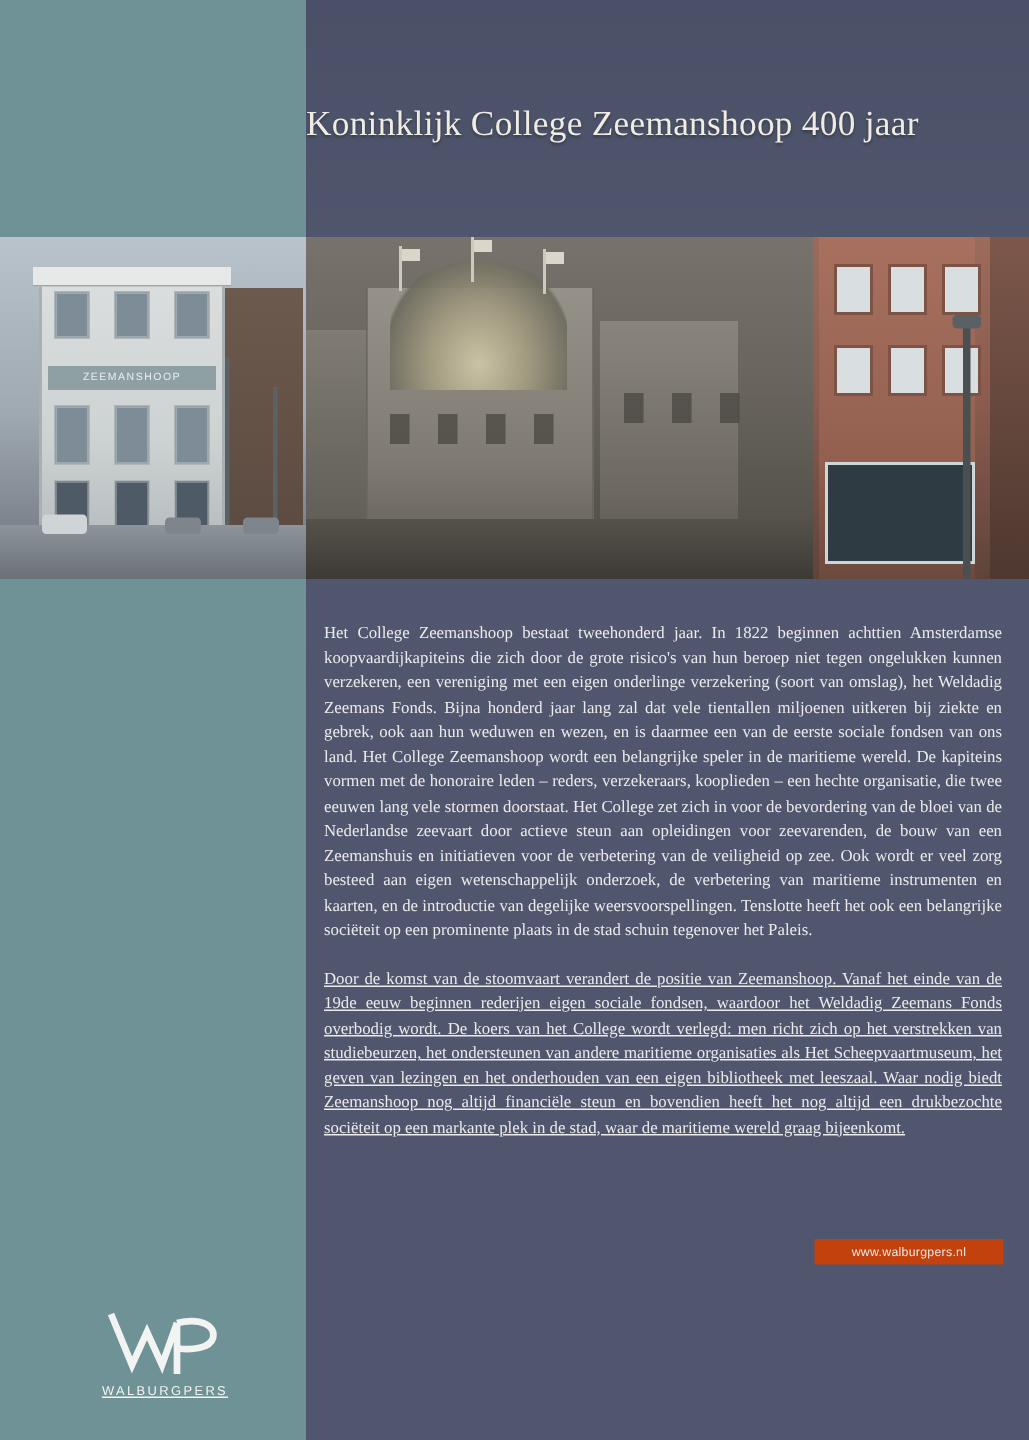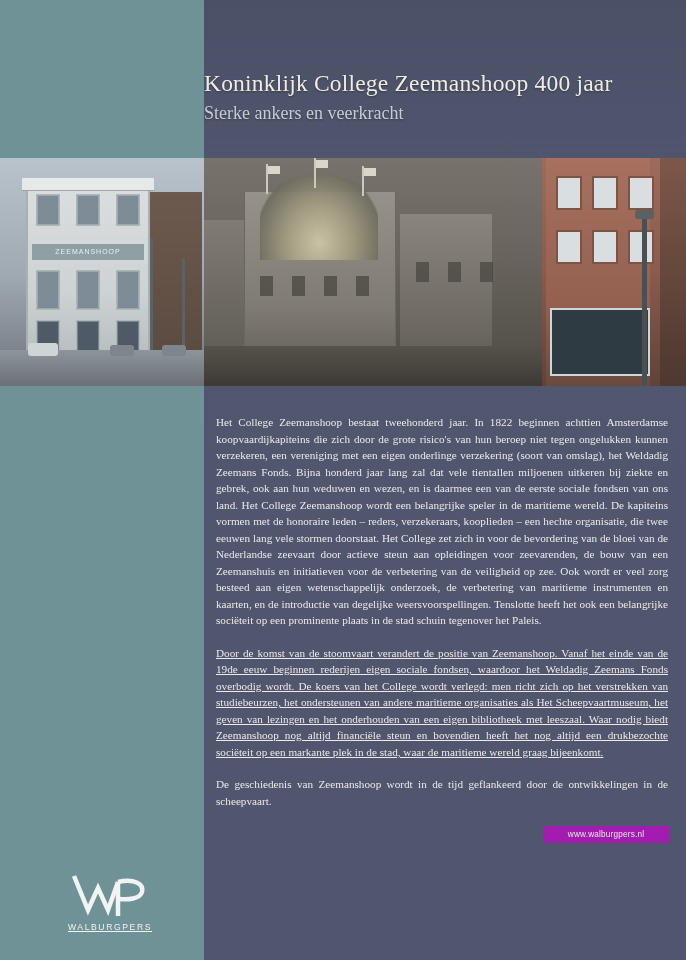--- a/index.html
+++ b/index.html
@@ -293,21 +293,21 @@
   }
   .body-text p.tight { margin-bottom: 0; text-decoration: underline; }
 
   
   .url-bar {
     position: absolute;
     left: 543px;
     top: 826px;
     width: 126px;
     height: 17px;
-    background: #a21caf;
+    background: #c2410c;
     color: #e8e8e8;
     font-family: "Liberation Sans", sans-serif;
     font-size: 8.2px;
     letter-spacing: 0.2px;
     text-align: center;
     line-height: 17px;
     z-index: 6;
   }
 
   
@@ -337,21 +337,20 @@
 </head>
 <body>
 
 <div class="page">
 
   <div class="teal-col"></div>
   <div class="slate-col"></div>
 
   <div class="header">
     <h1 class="title">Koninklijk College Zeemanshoop 400 jaar</h1>
-    <h2 class="subtitle">Sterke ankers en veerkracht</h2>
   </div>
 
   <div class="photo-band">
 
     <div class="photo-left">
       <div class="facade">
         <div class="cornice"></div>
         <div class="win-row" style="top:16px;">
           <span class="win"></span>
           <span class="win"></span>
@@ -406,21 +405,20 @@
       <div class="brick-win" style="left:86px; top:72px;"></div>
       <div class="shopfront"></div>
       <div class="lamp"></div>
       <div style="position:absolute;left:118px;top:0;width:26px;height:228px;background:linear-gradient(180deg,#7d574a 0%,#4e3830 100%);"></div>
     </div>
   </div>
 
   <div class="body-text">
     <p>Het College Zeemanshoop bestaat tweehonderd jaar. In 1822 beginnen achttien Amsterdamse koopvaardijkapiteins die zich door de grote risico's van hun beroep niet tegen ongelukken kunnen verzekeren, een vereniging met een eigen onderlinge verzekering (soort van omslag), het Weldadig Zeemans Fonds. Bijna honderd jaar lang zal dat vele tientallen miljoenen uitkeren bij ziekte en gebrek, ook aan hun weduwen en wezen, en is daarmee een van de eerste sociale fondsen van ons land. Het College Zeemanshoop wordt een belangrijke speler in de maritieme wereld. De kapiteins vormen met de honoraire leden – reders, verzekeraars, kooplieden – een hechte organisatie, die twee eeuwen lang vele stormen doorstaat. Het College zet zich in voor de bevordering van de bloei van de Nederlandse zeevaart door actieve steun aan opleidingen voor zeevarenden, de bouw van een Zeemanshuis en initiatieven voor de verbetering van de veiligheid op zee. Ook wordt er veel zorg besteed aan eigen wetenschappelijk onderzoek, de verbetering van maritieme instrumenten en kaarten, en de introductie van degelijke weersvoorspellingen. Tenslotte heeft het ook een belangrijke sociëteit op een prominente plaats in de stad schuin tegenover het Paleis.</p>
     <p class="tight">Door de komst van de stoomvaart verandert de positie van Zeemanshoop. Vanaf het einde van de 19de eeuw beginnen rederijen eigen sociale fondsen, waardoor het Weldadig Zeemans Fonds overbodig wordt. De koers van het College wordt verlegd: men richt zich op het verstrekken van studiebeurzen, het ondersteunen van andere maritieme organisaties als Het Scheepvaartmuseum, het geven van lezingen en het onderhouden van een eigen bibliotheek met leeszaal. Waar nodig biedt Zeemanshoop nog altijd financiële steun en bovendien heeft het nog altijd een drukbezochte sociëteit op een markante plek in de stad, waar de maritieme wereld graag bijeenkomt.</p>
-    <p>De geschiedenis van Zeemanshoop wordt in de tijd geflankeerd door de ontwikkelingen in de scheepvaart.</p>
   </div>
 
   <div class="url-bar">www.walburgpers.nl</div>
 
   <div class="logo">
     <svg class="logo-mark" viewBox="0 0 84 44">
       <path d="M6 4 L20 38 L30 16 L40 38 L50 10" fill="none" stroke="#f2f3f3" stroke-width="4.5" stroke-linecap="butt" stroke-linejoin="miter"></path>
       <path d="M50 10 L50 44" fill="none" stroke="#f2f3f3" stroke-width="4.5"></path>
       <path d="M50 10 C 66 6, 76 12, 74 20 C 72 27, 60 28, 51 27" fill="none" stroke="#f2f3f3" stroke-width="4.5"></path>
     </svg>

